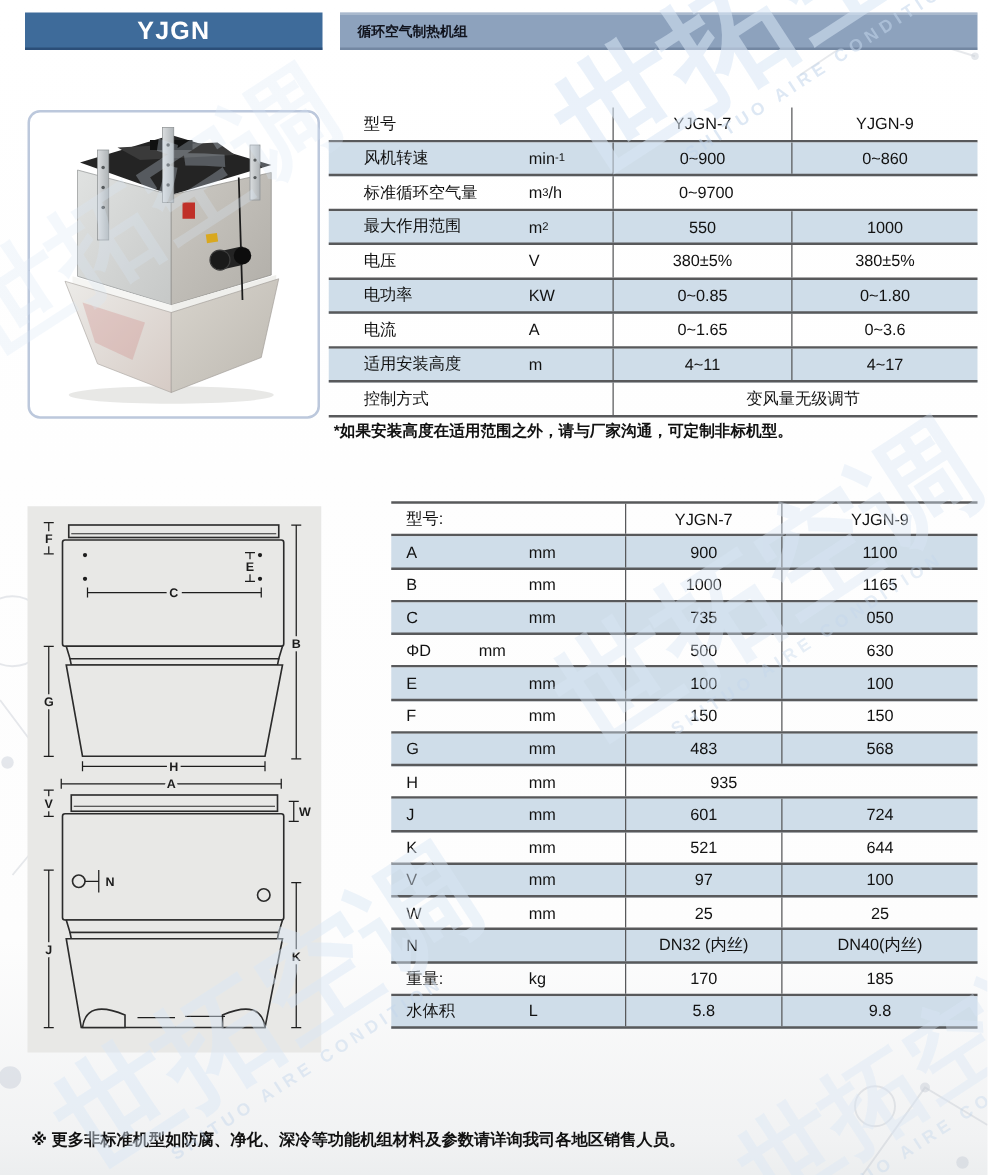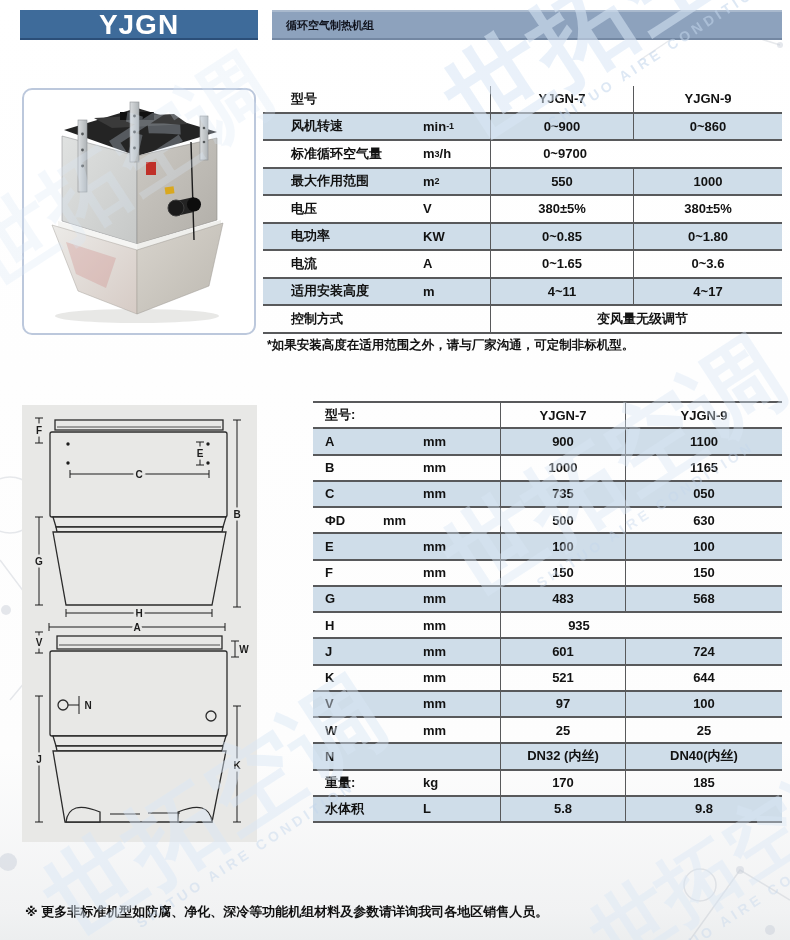--- a/index.html
+++ b/index.html
@@ -9,36 +9,36 @@
     background:linear-gradient(180deg,#ffffff 0%,#fdfdfd 80%,#f1f2f3 97%,#eceeef 100%);
   }
   
   .deco-svg{position:absolute;left:0;top:0;width:790px;height:940px;z-index:1;pointer-events:none;}
   .wm-layer{position:absolute;left:0;top:0;width:790px;height:940px;z-index:30;pointer-events:none;overflow:hidden;}
   .wm{position:absolute;transform:rotate(-33deg);text-align:center;white-space:nowrap;}
   .wm .cn{display:block;font-weight:700;color:#d9e7f6;line-height:.95;}
   .wm .en{display:block;font-weight:700;color:#c3d6ec;letter-spacing:4px;font-size:14px;margin-top:4px;}
   
   .hdr-left{position:absolute;left:20px;top:10px;width:238px;height:30px;z-index:10;
-    background:#3e6b9a;color:#fff;font-size:28px;font-weight:700;letter-spacing:1px;
+    background:#3e6b9a;color:#fff;font-size:20px;font-weight:700;letter-spacing:1px;
     display:flex;align-items:center;justify-content:center;
     box-shadow:inset 0 -2px 0 rgba(20,45,80,.45);}
   .hdr-right{position:absolute;left:272px;top:10px;width:510px;height:30px;z-index:10;
     background:#8da2bd;color:#10131d;font-size:11px;font-weight:700;
     display:flex;align-items:center;padding-left:14px;box-sizing:border-box;
     box-shadow:inset 0 2px 0 rgba(255,255,255,.25), inset 0 -2px 0 rgba(40,55,85,.25);}
   
   .photo-panel{position:absolute;left:22px;top:88px;width:230px;height:243px;z-index:10;
     background:#fff;border:2px solid #bcc8dc;border-radius:10px;overflow:hidden;}
   .draw-panel{position:absolute;left:22px;top:405px;width:235px;height:437px;z-index:10;background:#e8e8e6;}
   
   .tbl{position:absolute;z-index:20;color:#121212;}
   .t1{left:263px;top:86px;width:519px;}
   .t2{left:313px;top:401px;width:469px;border-top:2px solid #58595b;}
-  .trow{display:flex;align-items:center;border-bottom:2px solid #58595b;box-sizing:border-box;font-size:13px;font-weight:700;}
+  .trow{display:flex;align-items:center;border-bottom:2px solid #58595b;box-sizing:border-box;font-size:13px;font-weight:400;}
   .t1 .trow{height:27.5px;}
   .t2 .trow{height:26.25px;}
   .shaded{background:#cfdde9;}
   .cell{box-sizing:border-box;height:100%;display:flex;align-items:center;}
   .c-name{padding-left:28px;}
   .t1 .c-name{width:160px;}
   .t1 .c-unit{width:67px;}
   .t1 .c-v1{width:143px;border-left:1px solid #58595b;justify-content:center;}
   .t1 .c-v2{width:149px;border-left:1px solid #58595b;justify-content:center;}
   .t1 .c-ctrlname{width:227px;padding-left:28px;}

